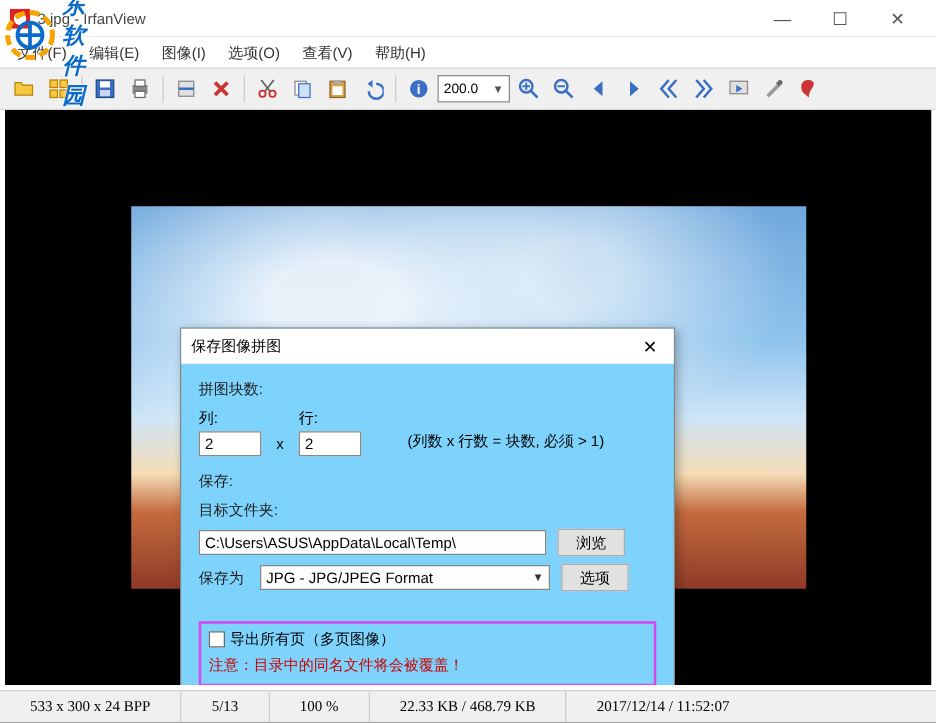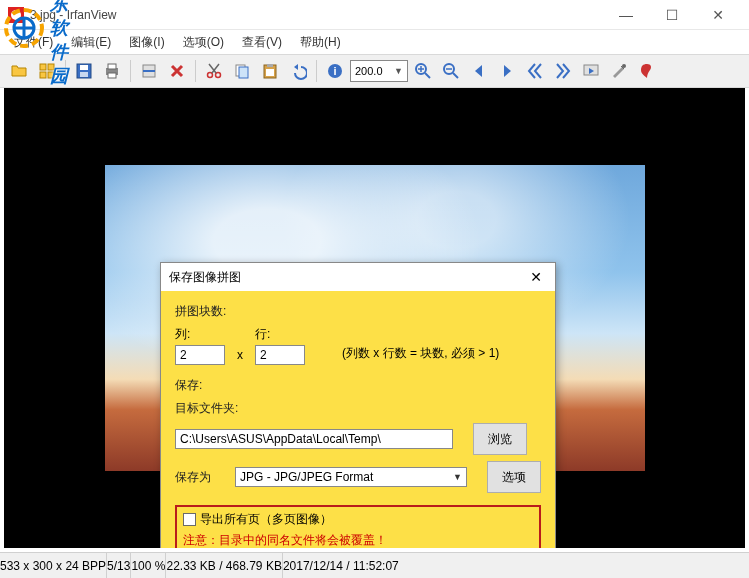--- a/index.html
+++ b/index.html
@@ -33,46 +33,46 @@
 
 
 .watermark { position:absolute; top:0; left:2px; width:200px; height:56px; pointer-events:none; display:flex; align-items:center; z-index:10; }
 .wm-logo { width:44px; height:44px; position:relative; }
 .wm-logo svg { width:44px; height:44px; }
 .wm-text { display:flex; flex-direction:row; margin-left:4px;gap:48px; }
 .wm-text .wm-cn { font-size:18px; font-weight:bold; color:#0a6bca; font-style:italic; text-shadow:0 0 3px #fff; }
 .wm-text .wm-url { font-size:16px; color:#0a6bca; font-style:italic; text-shadow:0 0 2px #fff; }
 
 
-.dialog { position:absolute; left:156px; top:174px; width:396px; background:#fde047; border:1px solid #888; box-shadow:2px 2px 8px rgba(0,0,0,0.3); z-index:5; }
+.dialog { position:absolute; left:140px; top:174px; width:396px; background:#7dd3fc; border:1px solid #888; box-shadow:2px 2px 8px rgba(0,0,0,0.3); z-index:5; }
 .dlg-title { height:28px; background:#fff; display:flex; align-items:center; padding:0 8px; font-size:12px; }
 .dlg-title .dlg-close { margin-left:auto; width:22px; text-align:center; cursor:pointer; font-size:14px; }
 .dlg-body { padding:12px 14px 6px 14px; }
 .dlg-row { margin-bottom:6px; }
 .dlg-label { font-size:12px; color:#222; }
 .col-pair { display:flex; align-items:flex-end; gap:10px; }
 .col-group { display:flex; flex-direction:column; }
 .col-group label { margin-bottom:2px; }
 .num-input { width:50px; height:20px; border:1px solid #888; background:#fff; padding:0 4px; font-size:12px; }
 .mult { margin:0 2px 3px 2px; }
 .hint { margin-left:27px; margin-bottom:3px; }
 .txt-input { height:20px; border:1px solid #888; background:#fff; padding:0 4px; font-size:12px; width:278px; }
-.btn { height:32px; min-width:54px; padding:0 10px; background:#e1e1e1; border:1px solid #adadad; cursor:pointer; font-size:12px; }
+.btn { height:22px; min-width:54px; padding:0 10px; background:#e1e1e1; border:1px solid #adadad; cursor:pointer; font-size:12px; }
 .combo { display:flex; align-items:center; height:20px; border:1px solid #888; background:#fff; width:278px; padding:0 4px; font-size:12px; }
 .combo .arrow { margin-left:auto; font-size:9px; color:#333; }
-.dlg-inline { display:flex; align-items:center; gap:20px; }
-
-.red-box { border:2px solid #b91c1c; padding:4px 6px 6px 6px; margin-top:12px; }
+.dlg-inline { display:flex; align-items:center; gap:9px; }
+
+.red-box { border:2px solid #d946ef; padding:4px 6px 6px 6px; margin-top:24px; }
 .chk-row { display:flex; align-items:center; gap:4px; margin-bottom:4px; }
 .chk { width:13px; height:13px; border:1px solid #6a6a6a; background:#fff; }
 .warn { color:#c00; font-size:12px; margin-top:2px; }
 
 
 .statusbar { position:absolute; left:0; right:0; bottom:0; height:26px; background:#f0f0f0; border-top:1px solid #d0d0d0; display:flex; align-items:center; font-size:12px; }
-.statusbar .cell { padding:0 0; border-right:1px solid #d0d0d0; height:100%; display:flex; align-items:center; }
+.statusbar .cell { padding:0 24px; border-right:1px solid #d0d0d0; height:100%; display:flex; align-items:center;font-family:Liberation Serif, serif; }
 .statusbar .cell:last-child { border-right:none; }
 
 
 svg { display:block; }
 </style>
 </head>
 <body>
 
 <div class="watermark">
   <div class="wm-logo">

